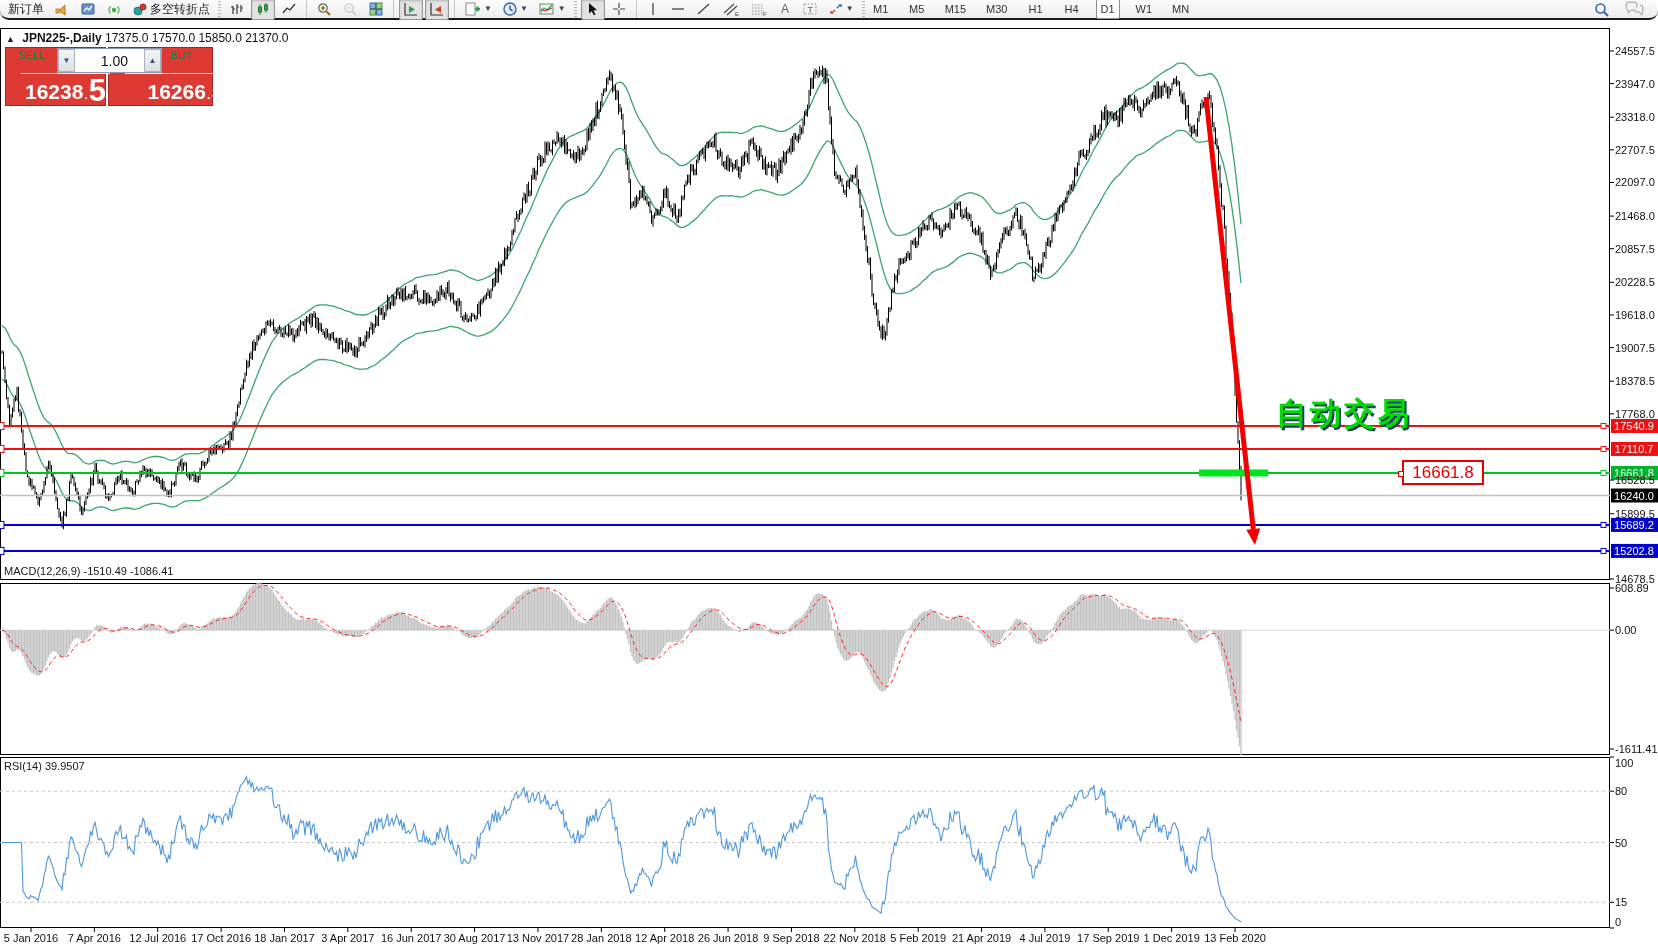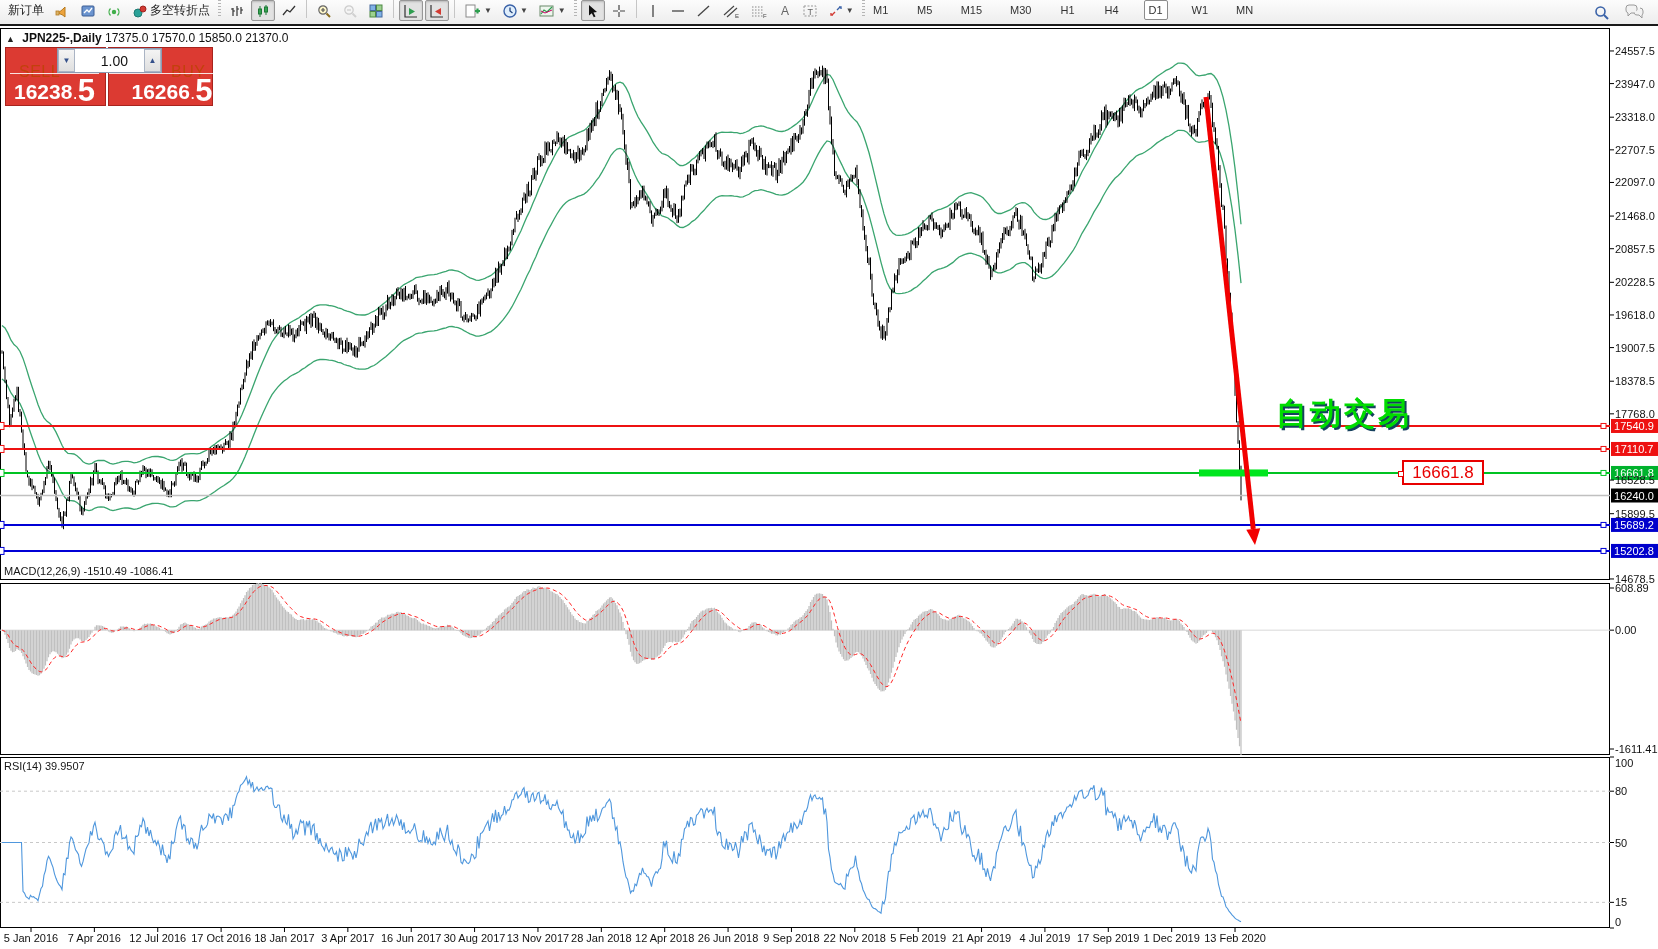--- a/index.html
+++ b/index.html
@@ -1,21 +1,21 @@
 <!DOCTYPE html>
 <html><head>
 <meta charset="utf-8">
 <style>
   html,body{margin:0;padding:0;background:#fff;width:1658px;height:949px;overflow:hidden;
     font-family:"Liberation Sans",sans-serif;-webkit-font-smoothing:none;}
   *{box-sizing:border-box}
   
-  .toolbar{position:absolute;left:0;top:0;width:1658px;height:26px;
+  .toolbar{position:absolute;left:0;top:0;width:1658px;height:20px;
     background:linear-gradient(#fcfcfc,#ededed);border-bottom:2px solid #1a1a1a;
-    display:flex;padding:0 4px;gap:2px;font-size:12px;color:#333;}
+    display:flex;align-items:center;padding:0 4px;gap:2px;font-size:12px;color:#333;border-radius:9px;}
   .tb-btn{height:21px;min-width:21px;display:inline-flex;align-items:center;justify-content:center;
     border:1px solid transparent;border-radius:2px;padding:0 3px;gap:2px;}
   .tb-btn.pressed{background:#e2e2e2;border-color:#979797;box-shadow:inset 0 1px 2px rgba(0,0,0,.18)}
   .tb-btn.disabled{opacity:.45}
   .tb-sep{width:1px;height:18px;background:#c6c6c6;margin:0 3px}
   .tb-grip{width:3px;height:17px;margin:0 2px;
     background-image:repeating-linear-gradient(#b5b5b5 0 1px,transparent 1px 3px)}
   .caret{font-size:8px;color:#444;line-height:1}
   .tb-text{font-size:12px;color:#222}
   .tf{height:20px;min-width:24px;display:inline-flex;align-items:center;justify-content:center;
@@ -25,24 +25,24 @@
   
   #chart-svg{position:absolute;left:0;top:0}
   .chart-title{position:absolute;left:6px;top:31px;font-size:12px;color:#101010;white-space:nowrap}
   .chart-title .sym{font-weight:bold}
   .collapse{font-size:9px;margin-right:4px;color:#222}
   .ind-label{position:absolute;left:4px;font-size:11px;color:#161616;white-space:nowrap}
   
   .trade{position:absolute;left:5px;top:47px;width:208px;height:59px;font-family:"Liberation Sans",sans-serif}
   .obtn{position:absolute;top:0;height:59px;background:#dc3a32;border:1px solid #a8241e}
   .sellb{left:0;width:101px}.buyb{left:103px;width:105px}
-  .side-label{position:absolute;top:16px;color:#c2410c;font-size:16px;letter-spacing:.5px}
+  .side-label{position:absolute;top:3px;color:#15803d;font-size:10px;letter-spacing:.5px}
   .sell-label{left:14px}.buy-label{left:166px}
   .price-row{position:absolute;top:26px;height:32px;color:#fff;display:flex;align-items:flex-end;justify-content:center;border-top:1px solid rgba(255,255,255,.85)}
-  .sp{left:5px;width:89px}.bp{left:104px;width:126px}
+  .sp{left:16px;width:89px}.bp{left:120px;width:126px}
   .pm{font-size:21px;font-weight:bold;line-height:26px}
   .pd{font-size:12px;font-weight:bold;line-height:20px;margin:0 1px}
   .pb{font-size:31px;font-weight:bold;line-height:29px}
   .vol{position:absolute;left:52px;top:1px;width:105px;height:25px;display:flex;border:1px solid #8d9bb3;background:#fff}
   .spin{width:17px;background:linear-gradient(#f4f4f4,#dfdfdf);border:1px solid #aab4c4;display:flex;align-items:center;justify-content:center;font-size:8px;color:#34508a}
   .vol-box{flex:1;display:flex;align-items:center;justify-content:flex-end;padding-right:16px;font-size:14px;color:#111}
   
   .annot{position:absolute;left:1276px;top:393px;font-size:31px;font-weight:bold;color:#00dc00;
     letter-spacing:3px;text-shadow:2px 2px 0 #16415f;white-space:nowrap}
   .float-tag{position:absolute;left:1402px;top:460px;width:82px;height:25px;border:2px solid #e80000;
@@ -212,21 +212,21 @@
       </svg>
     </span>
   <span class="tb-btn">
       <svg class="icon-svg" width="16" height="16">
         <path d="M4 12l3-3 M5 12h-2v-2" stroke="#d23b33" stroke-width="1.4" fill="none"></path>
         <path d="M12 4L9 7 M11 4h2v2" stroke="#3a62a8" stroke-width="1.4" fill="none"></path>
       </svg>
       <span class="caret">▼</span>
     </span>
   <span class="tb-grip"></span>
-  <span id="tf-container" style="display:inline-flex;gap:20px">
+  <span id="tf-container" style="display:inline-flex;gap:12px">
       <span class="tf">M1</span>
       <span class="tf">M5</span>
       <span class="tf">M15</span>
       <span class="tf">M30</span>
       <span class="tf">H1</span>
       <span class="tf">H4</span>
       <span class="tf active">D1</span>
       <span class="tf">W1</span>
       <span class="tf">MN</span>
     </span>

